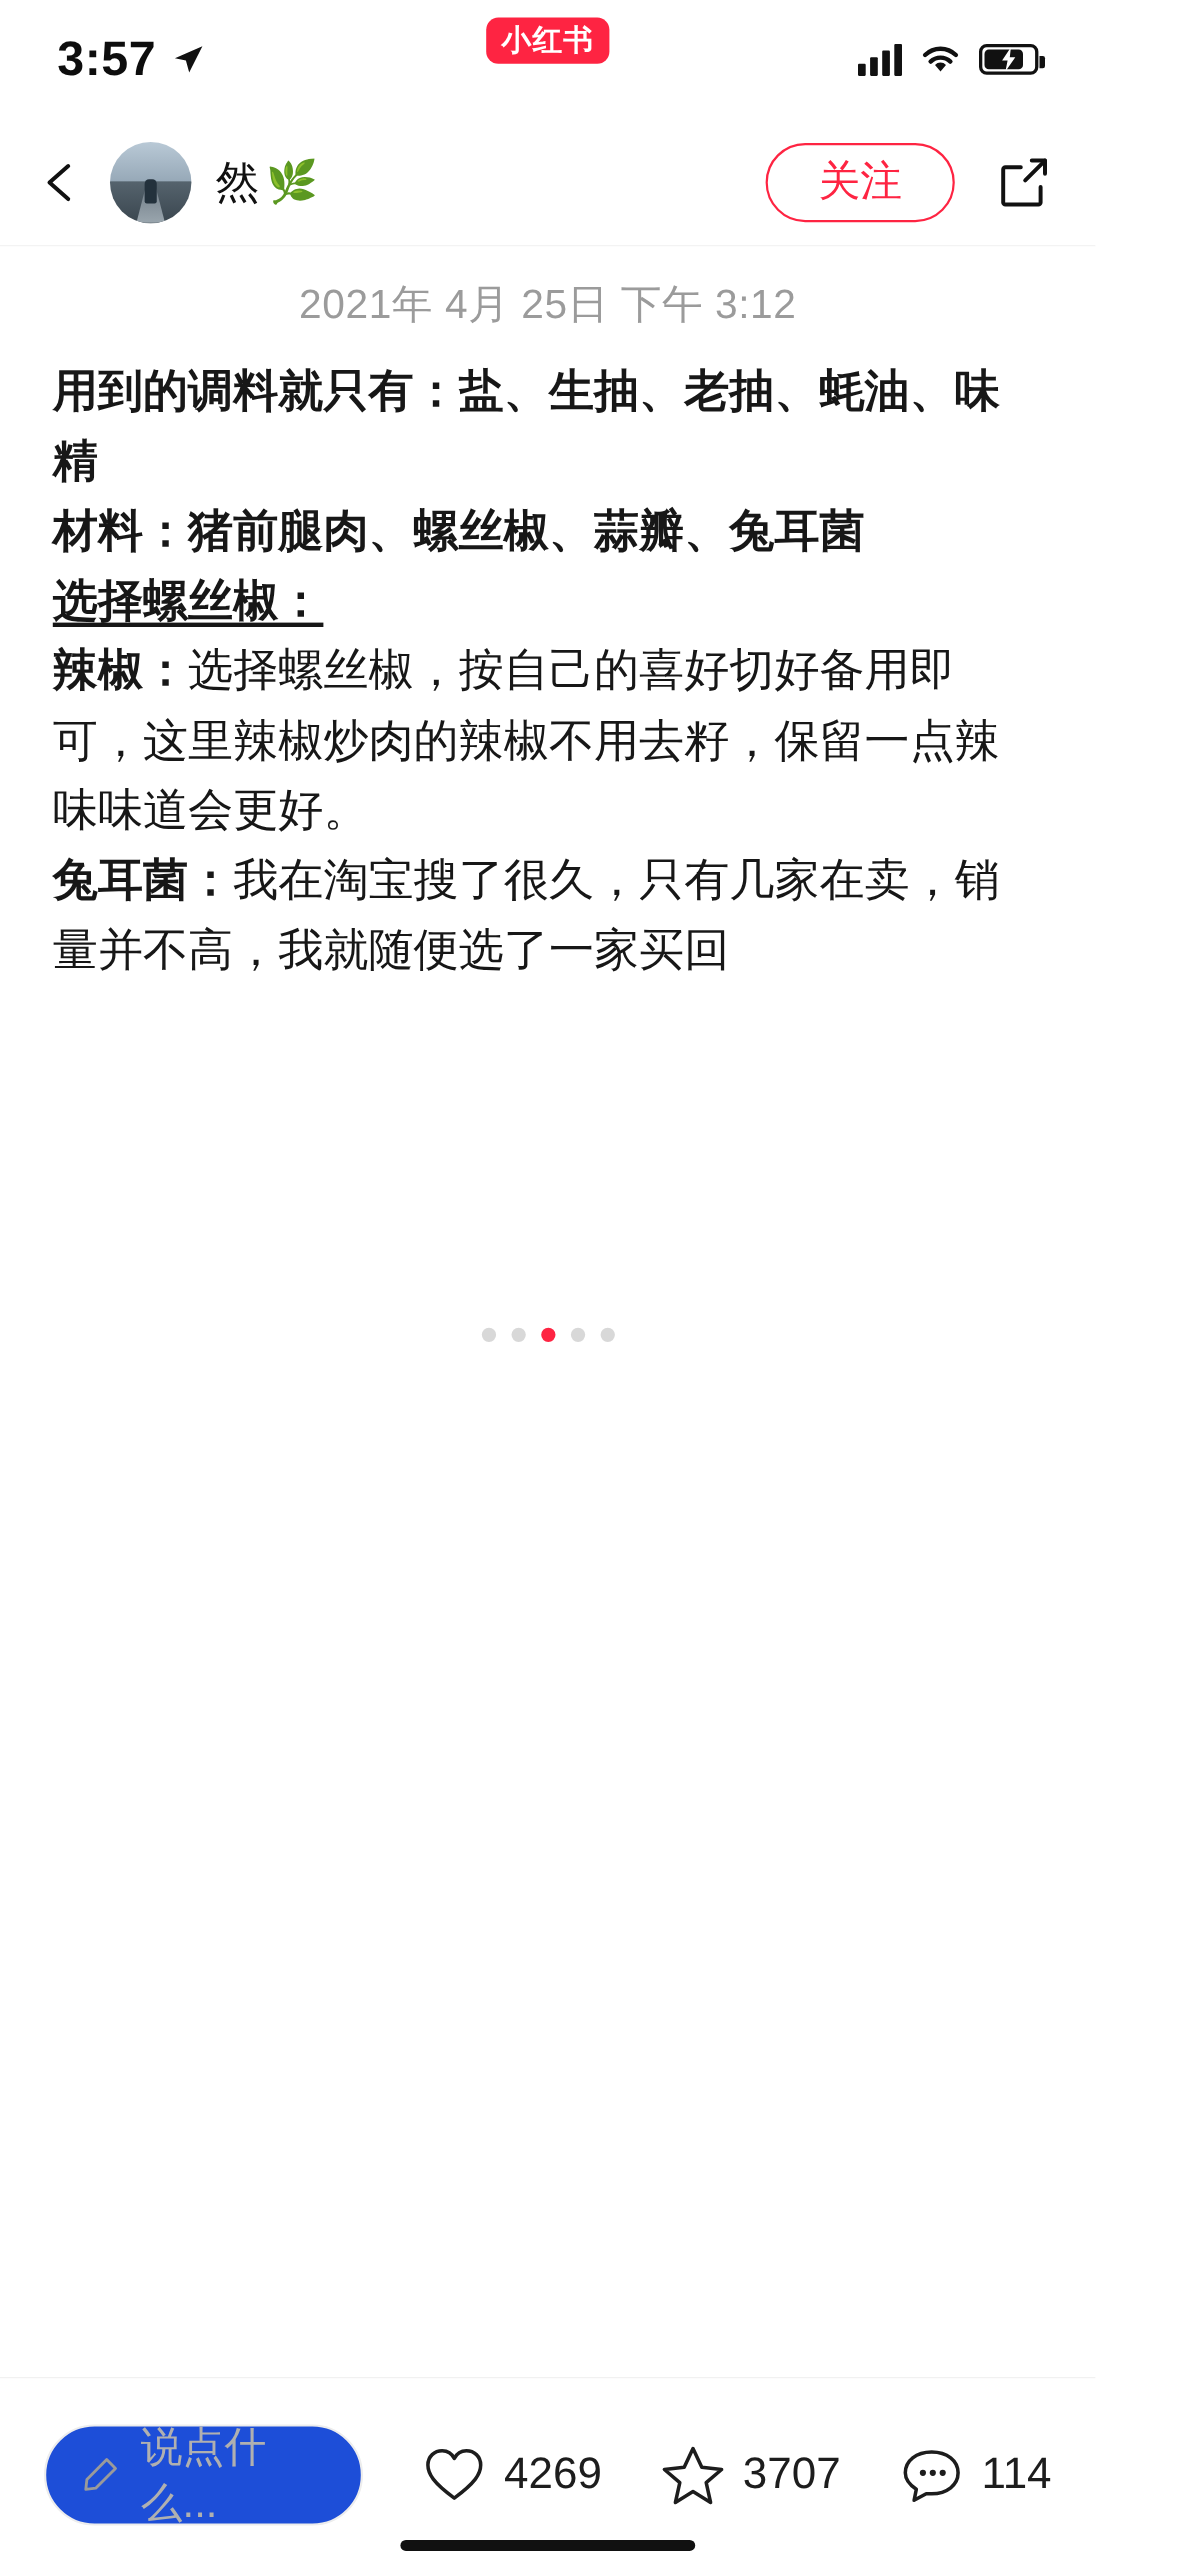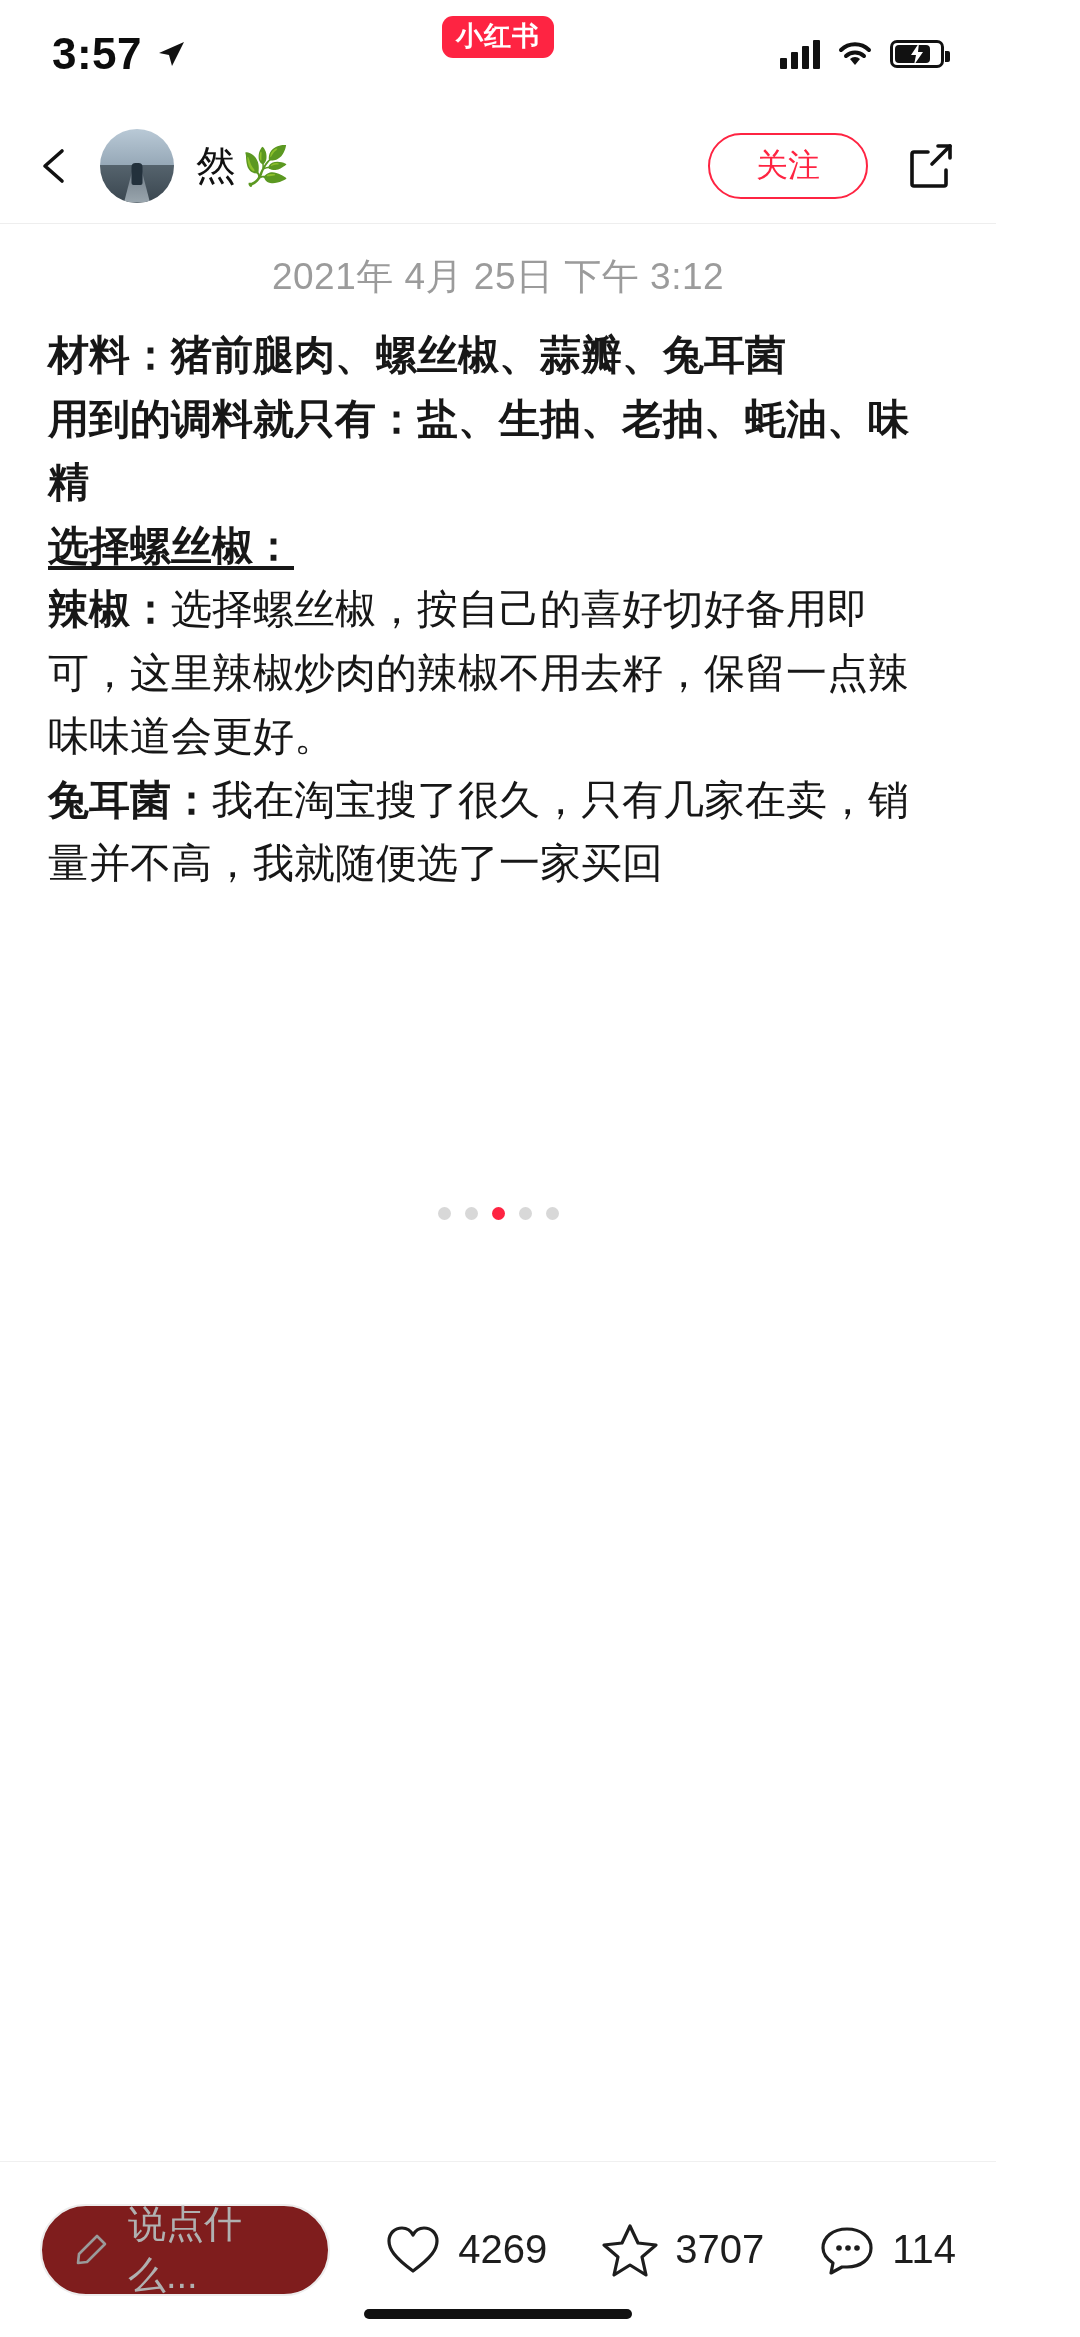--- a/index.html
+++ b/index.html
@@ -136,21 +136,21 @@
     white-space: nowrap;
   }
   .leaf {
     margin-left: 6px;
     font-size: 38px;
   }
   .follow-btn {
     margin-left: auto;
     border: 2px solid #fe2442;
     color: #fe2442;
-    font-size: 32px;
+    font-size: 38px;
     border-radius: 40px;
     padding: 14px 46px 16px 46px;
     background: #fff;
     line-height: 1;
     white-space: nowrap;
   }
   .share-icon {
     margin-left: 36px;
     width: 52px; height: 52px;
   }
@@ -237,21 +237,21 @@
     padding: 0 40px;
   }
   .comment-box {
     width: 404px;
     height: 92px;
     border: 2px solid #ededed;
     border-radius: 46px;
     display: flex;
     align-items: center;
     padding: 0 30px;
-    background: #7f1d1d;
+    background: #1d4ed8;
   }
   .pencil { width: 38px; height: 38px; flex: 0 0 auto; }
   .comment-placeholder {
     margin-left: 18px;
     color: #b0b0b0;
     font-size: 38px;
   }
   .metric {
     display: flex;
     align-items: center;
@@ -331,22 +331,22 @@
         <path d="M46 6 L28 24" stroke="#111" stroke-width="3.6" fill="none" stroke-linecap="round"></path>
         <path d="M42 30 V44 a2 2 0 0 1 -2 2 H10 a2 2 0 0 1 -2 -2 V14 a2 2 0 0 1 2 -2 H24" stroke="#111" stroke-width="3.6" fill="none" stroke-linecap="round" stroke-linejoin="round"></path>
       </svg>
     </span>
   </div>
 
   <div class="card-wrap">
     <div class="clip-region">
       <div class="timestamp">2021年 4月 25日 下午 3:12</div>
       <div class="body-text">
+        <p class="b">用到的调料就只有：盐、生抽、老抽、蚝油、味精</p>
         <p class="b">材料：猪前腿肉、螺丝椒、蒜瓣、兔耳菌</p>
-        <p class="b">用到的调料就只有：盐、生抽、老抽、蚝油、味精</p>
         <p class="u">选择螺丝椒：</p>
         <p><span class="b">辣椒：</span><span>选择螺丝椒，按自己的喜好切好备用即可，这里辣椒炒肉的辣椒不用去籽，保留一点辣味味道会更好。</span></p>
         <p><span class="b">兔耳菌：</span><span>我在淘宝搜了很久，只有几家在卖，销量并不高，我就随便选了一家买回</span></p>
       </div>
       <div class="fade-mask"></div>
       <div class="dots">
         <i></i>
         <i></i>
         <i class="on"></i>
         <i></i>

